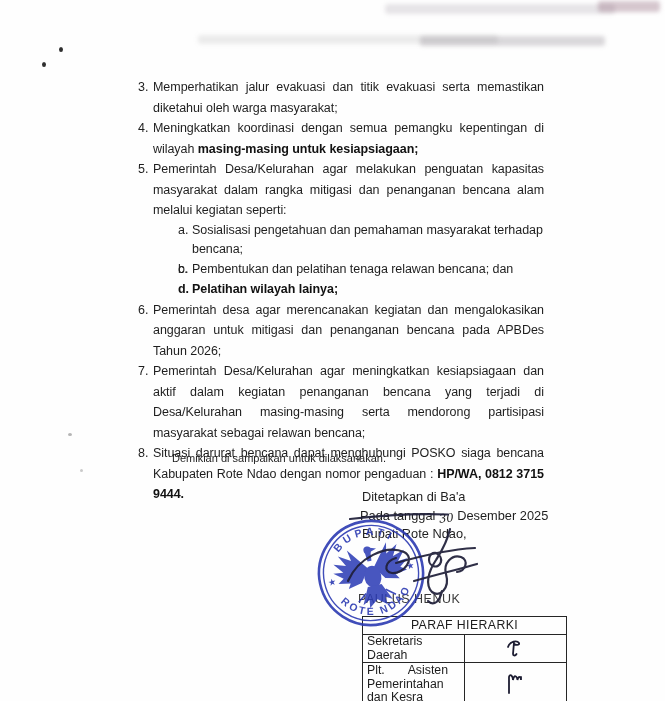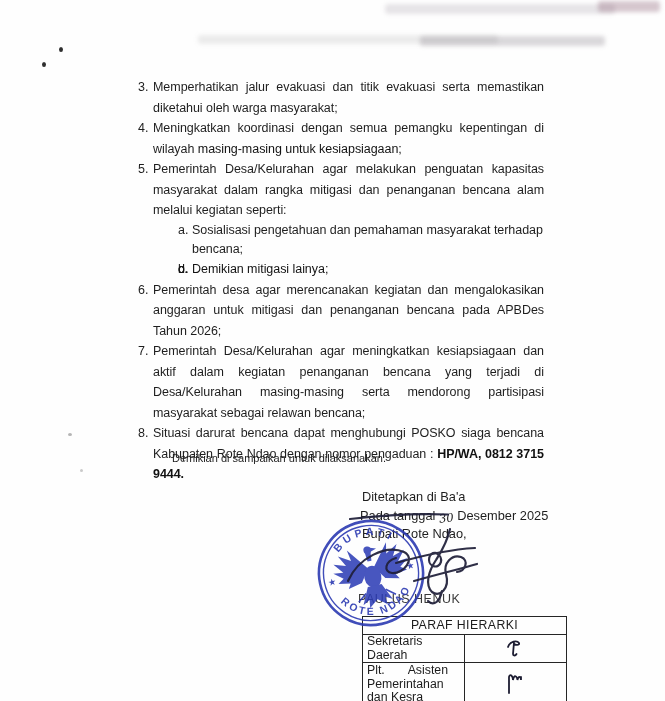--- a/index.html
+++ b/index.html
@@ -8,21 +8,21 @@
     font-family:"Liberation Sans",sans-serif;color:#1e1e1e;
   }
   
   .doc-list{position:absolute;left:138px;top:77px;width:406px;}
   .item{position:relative;padding-left:15px;font-size:12.5px;line-height:20.5px;
         text-align:justify;letter-spacing:-0.05px;}
   .item .num{position:absolute;left:0;top:0;}
   .sub-list{margin-left:25px;}
   .sub-item{position:relative;padding-left:14px;font-size:12.5px;line-height:19.8px;text-align:left;}
   .sub-item .letter{position:absolute;left:0;top:0;}
-  .smudge{font-weight:400;color:#121212;filter:blur(0.3px);}
+  .smudge{font-weight:700;color:#121212;filter:blur(0.3px);}
   .bold{font-weight:700;color:#111;}
   
   .closing{position:absolute;left:172px;top:452px;font-size:11px;}
   .enactment{position:absolute;left:360px;top:488px;}
   .enactment .sig-line{font-size:12.8px;line-height:18.5px;white-space:nowrap;}
   .hand-day{display:inline-block;font-family:"DejaVu Serif",serif;font-style:italic;
             font-size:11.5px;transform:translateY(2px) rotate(-6deg);color:#222;}
   .official-name{position:absolute;left:358px;top:592px;font-size:12.5px;letter-spacing:0.5px;
                  color:#3a3a3a;white-space:nowrap;}
   
@@ -72,24 +72,25 @@
       <div class="sub-list">
         <div class="sub-item">
           <span class="letter">a.</span>
           <span>Sosialisasi pengetahuan dan pemahaman masyarakat terhadap bencana;</span>
         </div>
         <div class="sub-item">
           <span class="letter">b.</span>
         </div>
         <div class="sub-item">
           <span class="letter">c.</span>
+          <span>Pembentukan dan pelatihan tenaga relawan bencana; dan</span>
         </div>
         <div class="sub-item">
           <span class="letter smudge">d.</span>
-          <span class="smudge">Demikian mitigasi lainya;</span>
+          <span class="smudge">Pelatihan wilayah lainya;</span>
         </div>
       </div>
     </div>
 
     <div class="item">
       <span class="num">6.</span>
       <span>Pemerintah desa agar merencanakan kegiatan dan mengalokasikan anggaran untuk mitigasi dan penanganan bencana pada APBDes Tahun 2026;</span>
     </div>
 
     <div class="item">

